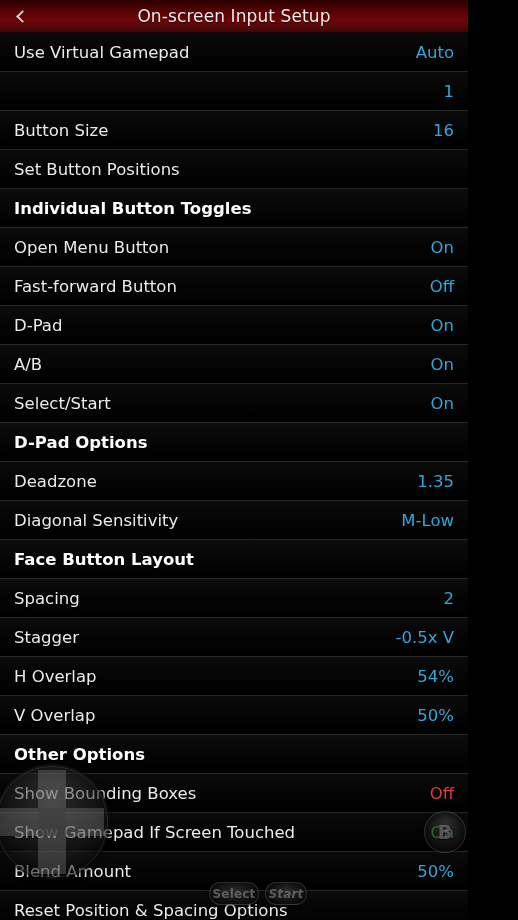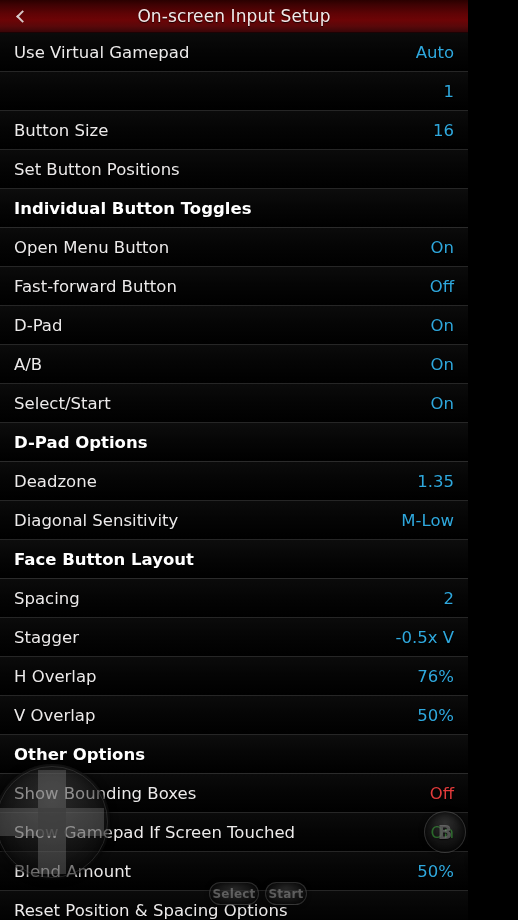--- a/index.html
+++ b/index.html
@@ -167,21 +167,21 @@
     border:1px solid rgba(110,110,110,0.32);
     display:flex; align-items:center; justify-content:center;
   }
   .pill span {
     font-size:12px;
     font-weight:bold;
     color:rgba(155,155,155,0.52);
     letter-spacing:0.2px;
   }
   .pill-select { left:209px; top:882px; width:50px; }
-  .pill-start  { left:265px; top:882px; width:42px; }
+  .pill-start  { left:265px; top:882px; width:42px;font-style:italic; }
 </style>
 </head>
 <body>
 
 <div id="app">
 
   <div class="titlebar">
     <div class="back-btn">
       <span class="chev"></span>
     </div>
@@ -243,21 +243,21 @@
       <div class="row">
         <div class="row-label">Spacing</div>
         <div class="row-value val-cyan">2</div>
       </div>
       <div class="row">
         <div class="row-label">Stagger</div>
         <div class="row-value val-cyan">-0.5x V</div>
       </div>
       <div class="row">
         <div class="row-label">H Overlap</div>
-        <div class="row-value val-cyan">76%</div>
+        <div class="row-value val-cyan">54%</div>
       </div>
       <div class="row">
         <div class="row-label">V Overlap</div>
         <div class="row-value val-cyan">50%</div>
       </div>
       <div class="row header-row">
         <div class="row-label">Other Options</div>
       </div>
       <div class="row">
         <div class="row-label">Show Bounding Boxes</div>

